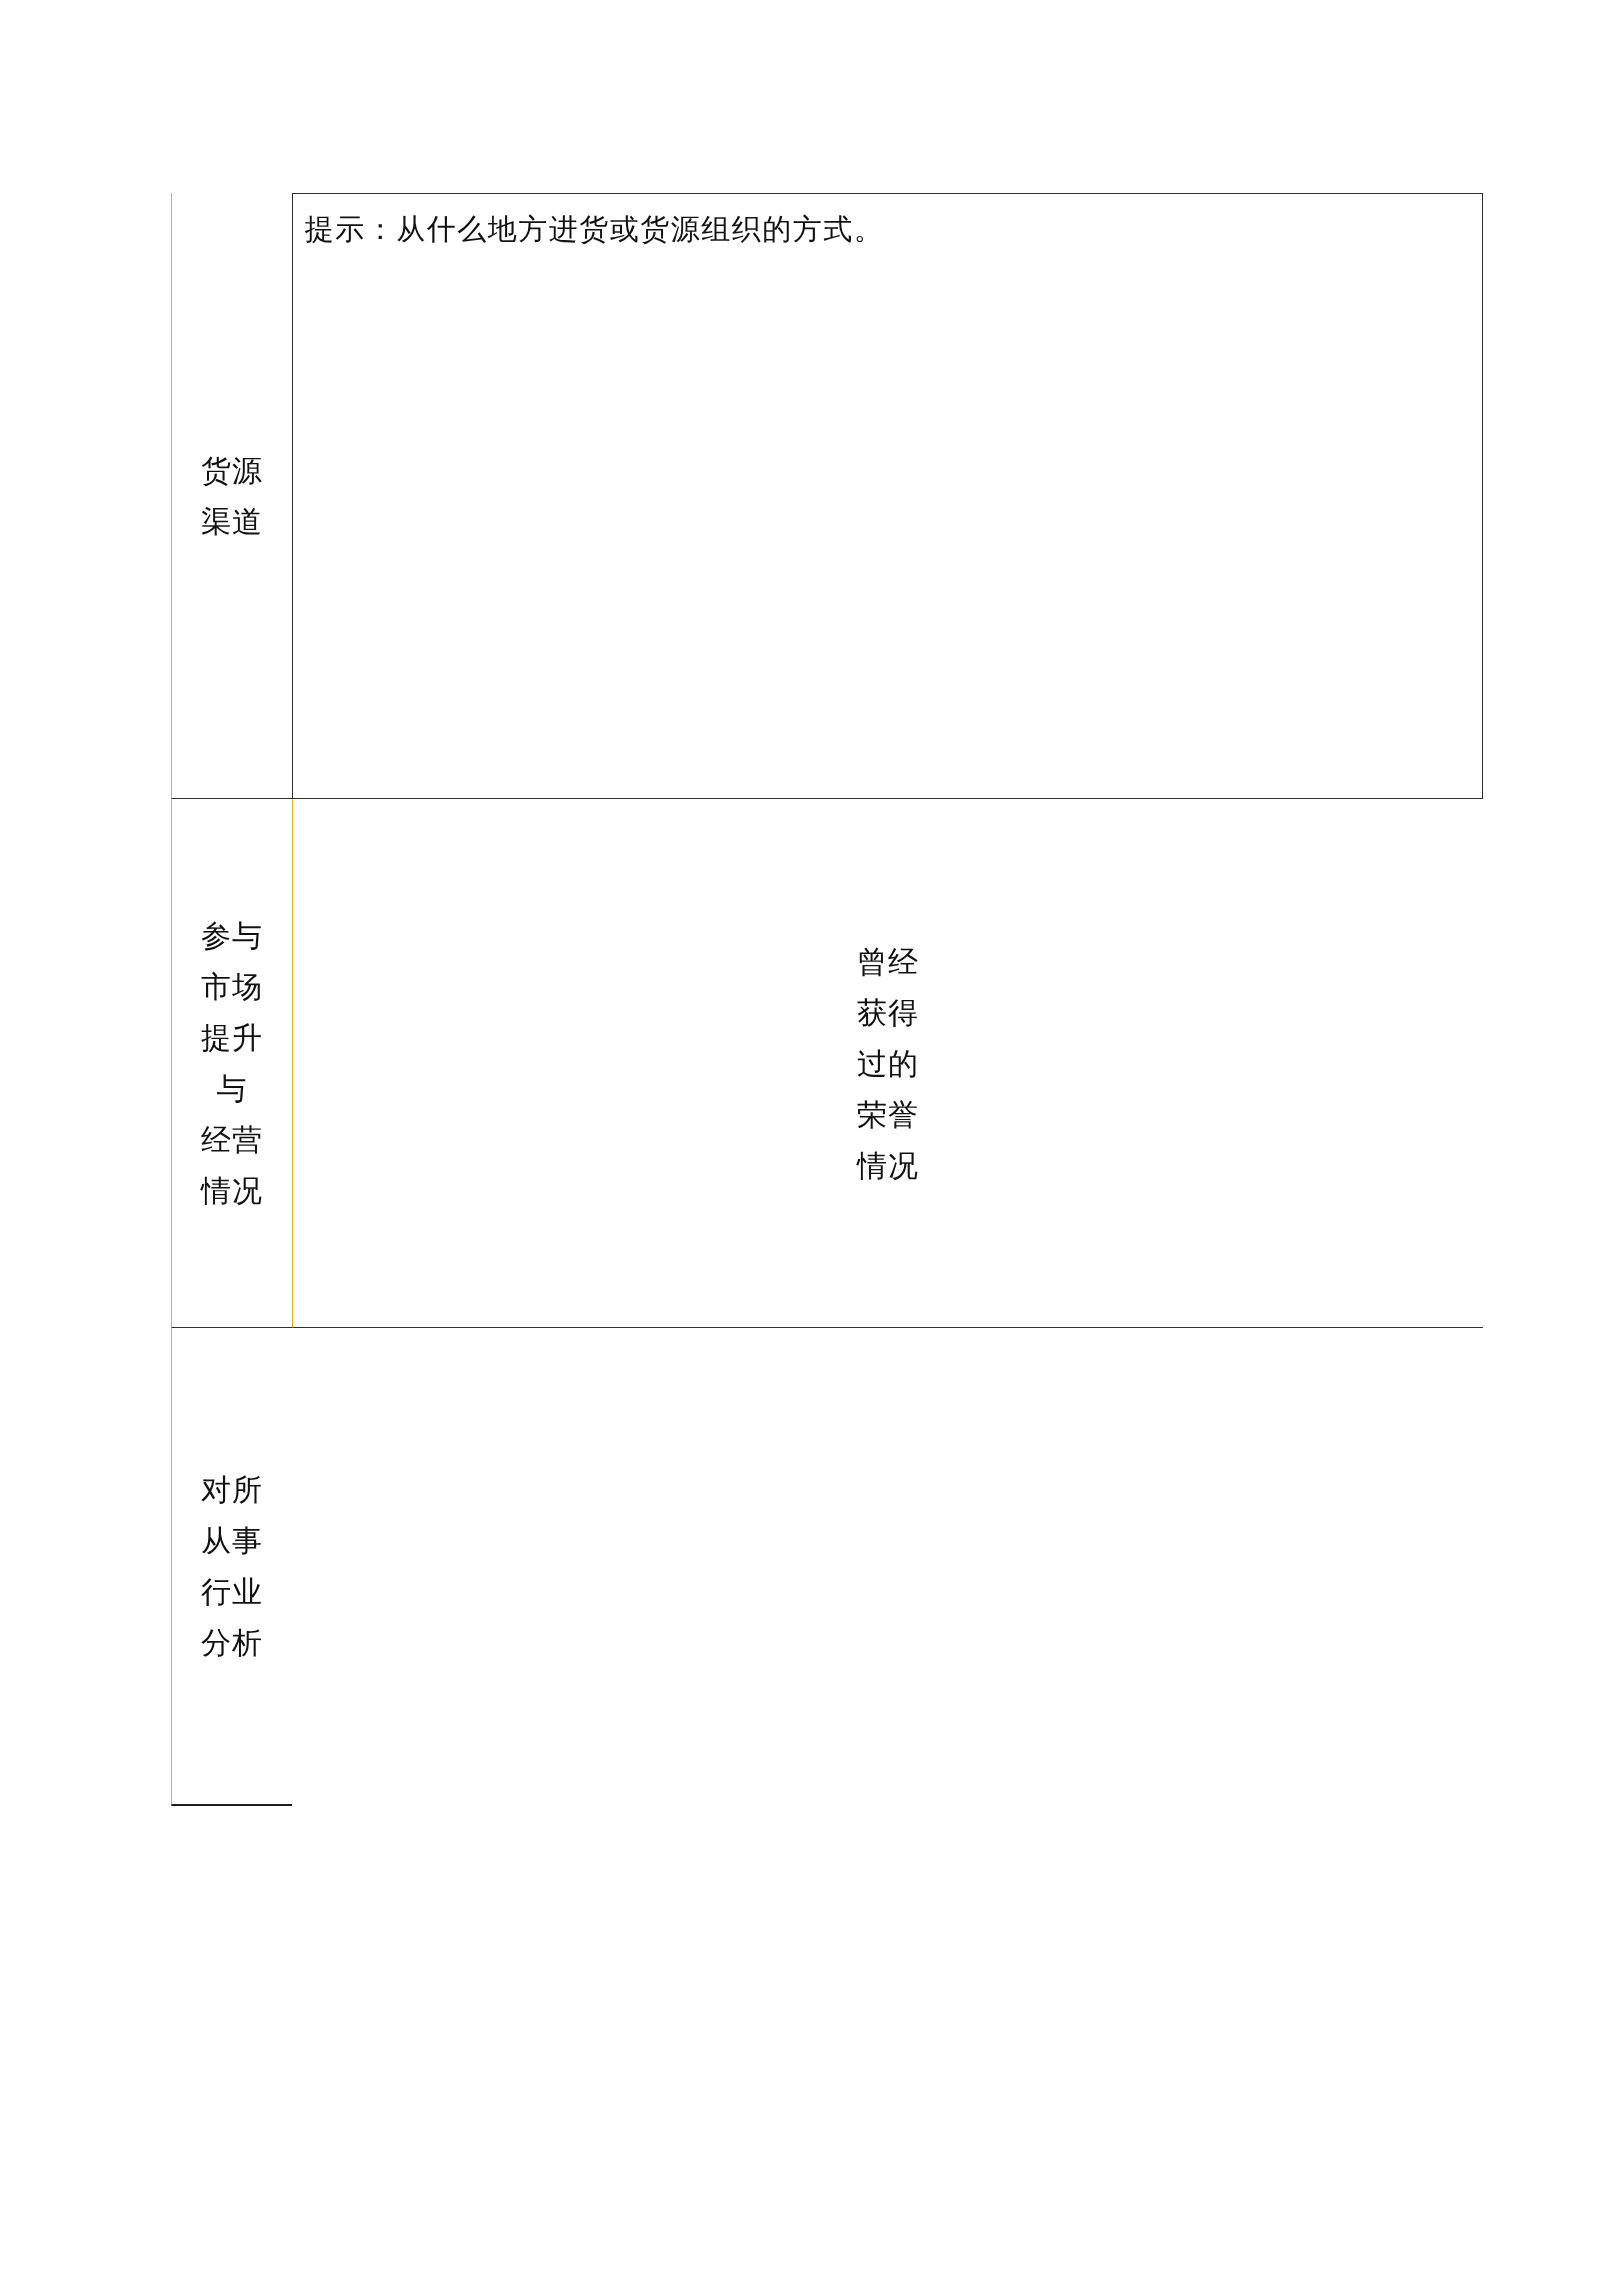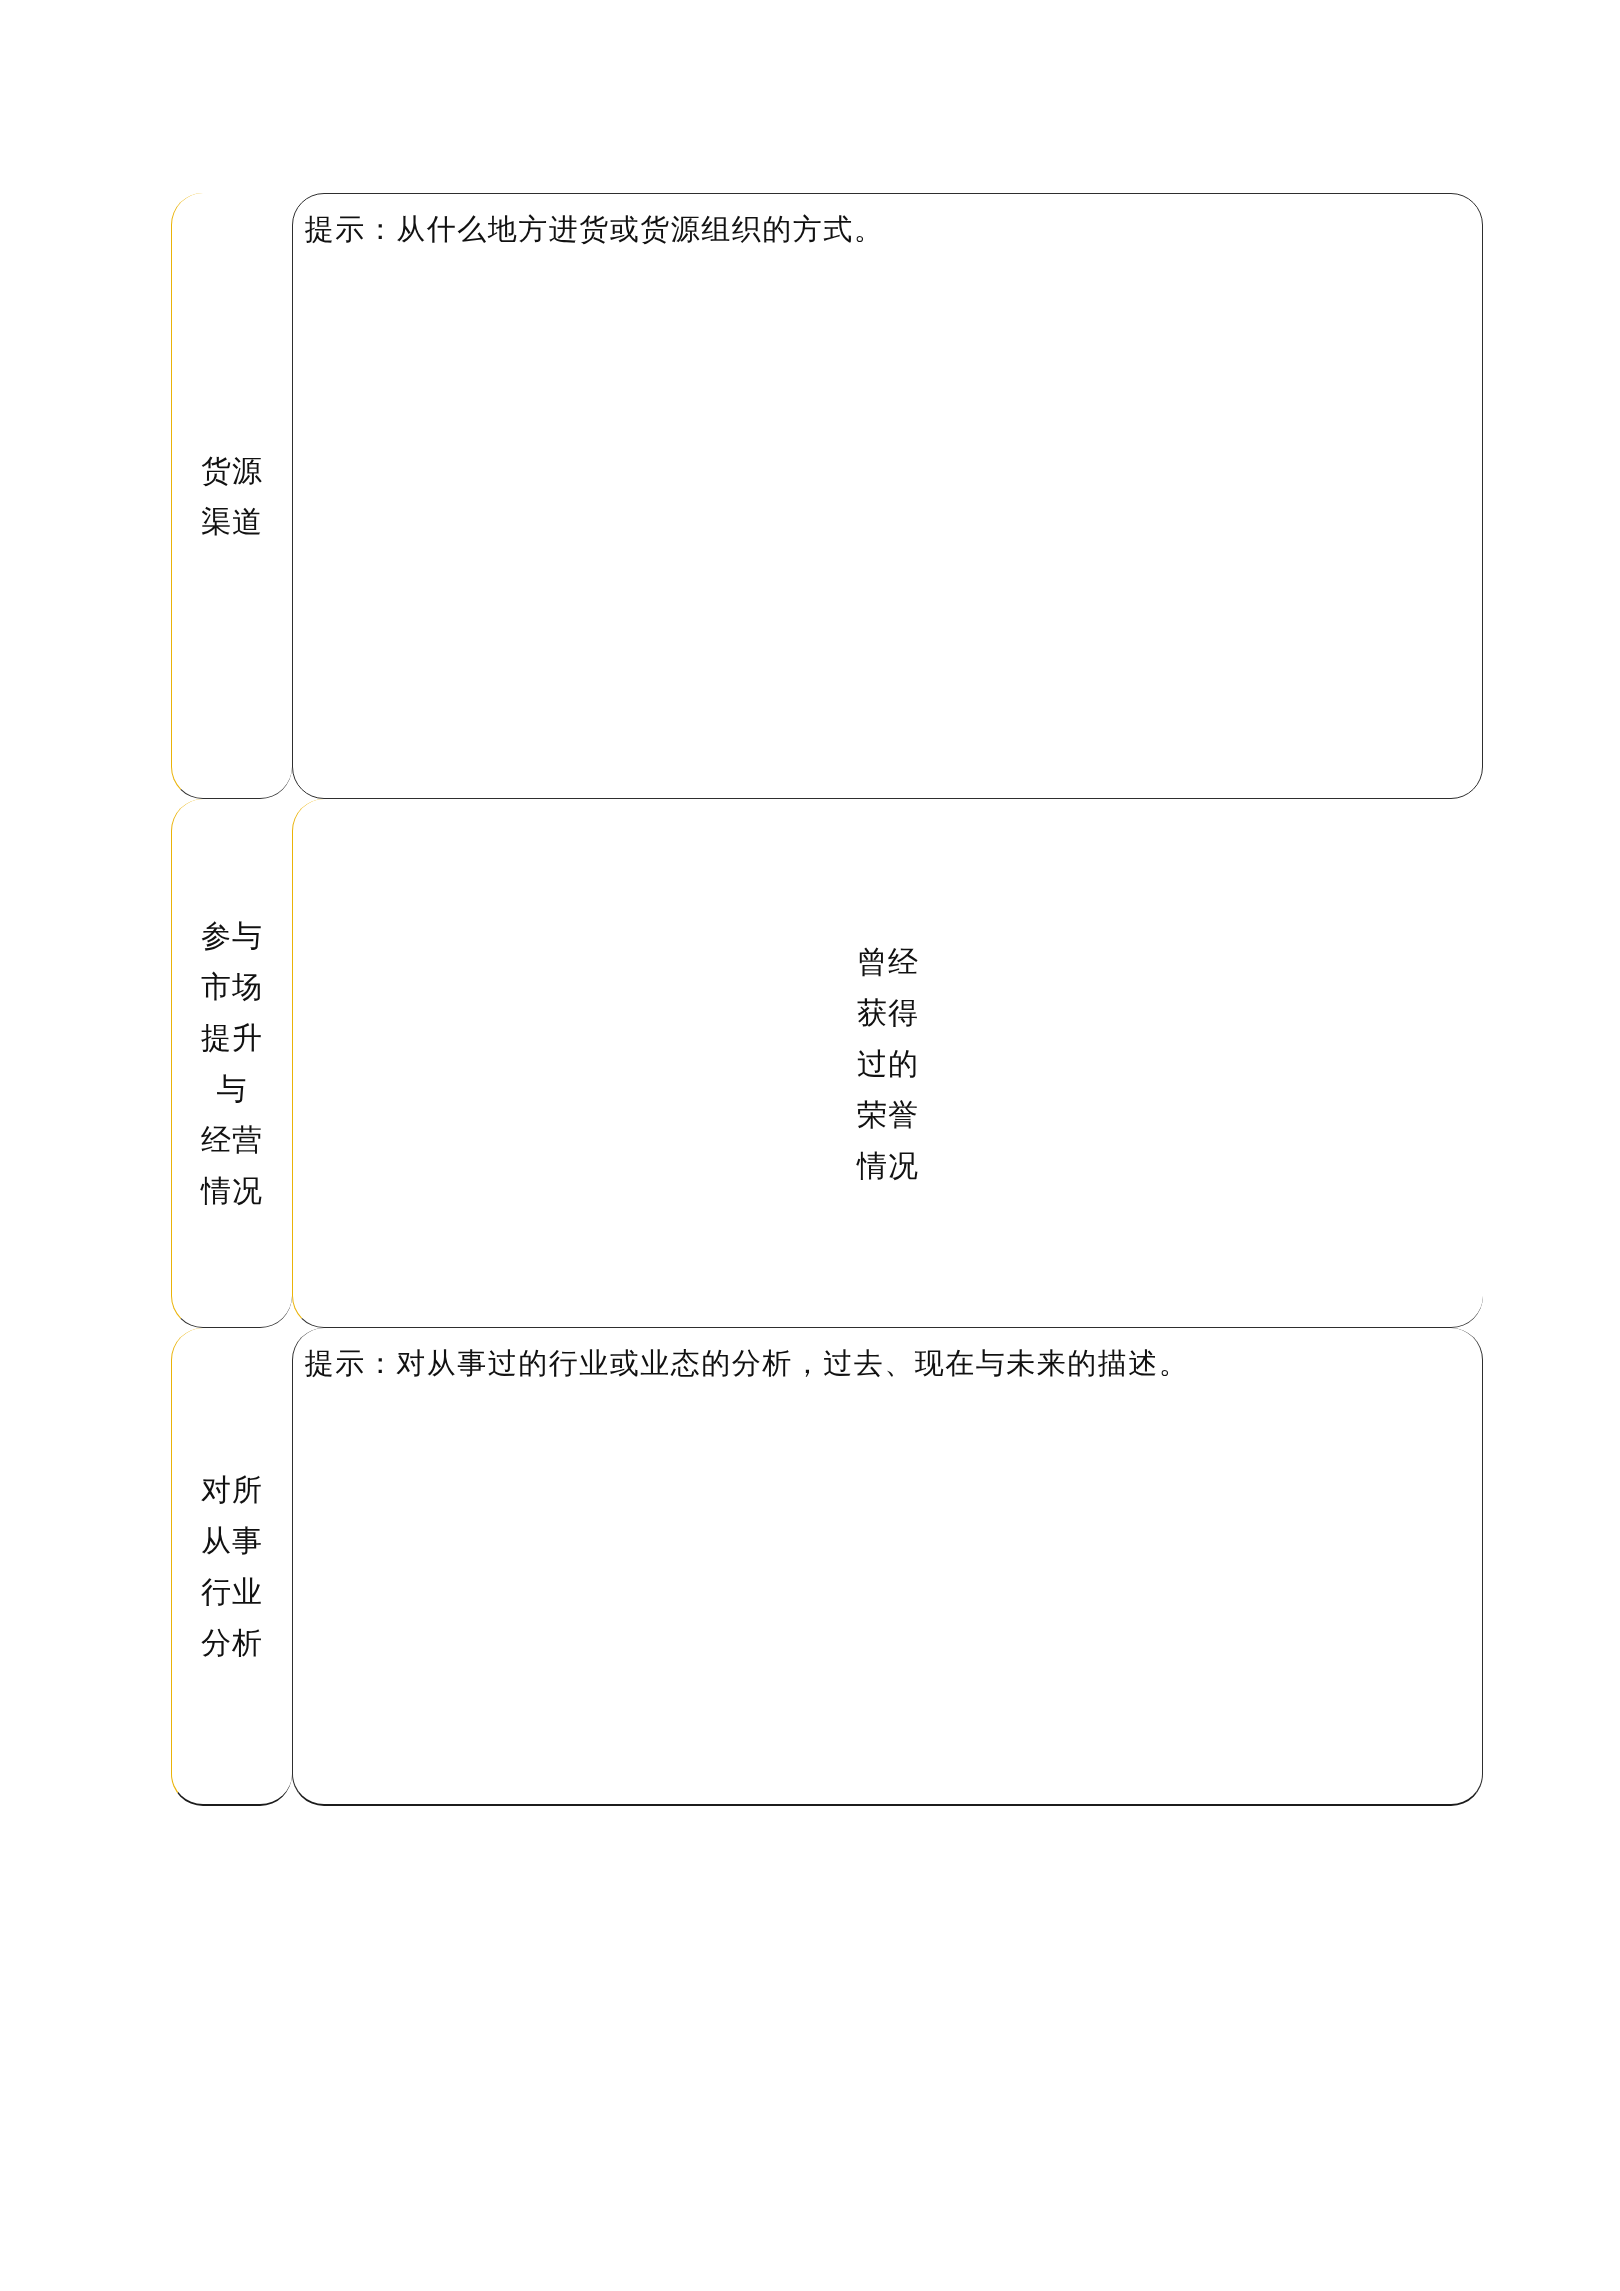--- a/index.html
+++ b/index.html
@@ -21,21 +21,20 @@
     left: 171px;
     top: 193px;
     width: 1311px;
     display: grid;
     grid-template-columns: 121px 1191px;
     grid-template-rows: 606px 529px 478px 343px;
   }
   .cell {
     box-sizing: border-box;
     overflow: hidden;
-    border-radius: 32px;
   }
   .label-cell {
     border-left: 1px solid #eab308;
     border-bottom: 1px solid #2e2e2e;
     display: flex;
     align-items: center;
     justify-content: center;
   }
   .label-text {
     white-space: pre-line;
@@ -95,19 +94,16 @@
 荣誉
 情况</div>
     </div>
 
     <div class="cell label-cell row-last">
       <div class="label-text">对所
 从事
 行业
 分析</div>
     </div>
-    <div class="cell content-cell row-last">
-      <div class="hint-text">提示：对从事过的行业或业态的分析，过去、现在与未来的描述。</div>
-    </div>
 
   </div>
 </div>
 
 
 </body></html>

